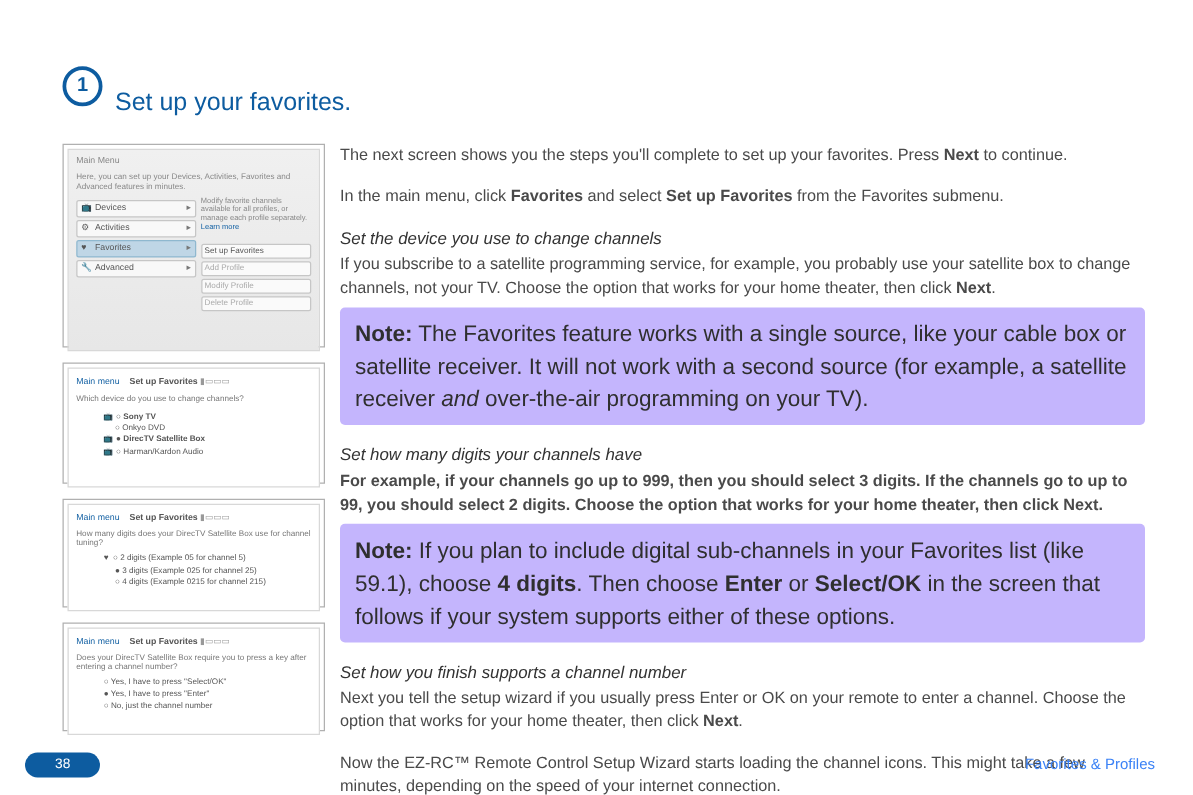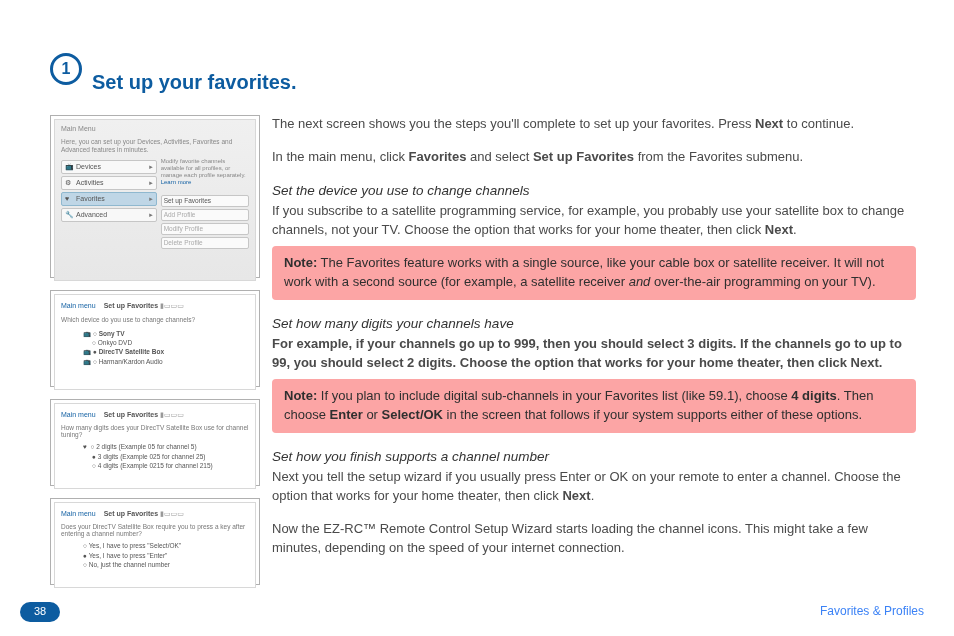--- a/index.html
+++ b/index.html
@@ -1,41 +1,41 @@
 <!DOCTYPE html>
 <html><head>
 <meta charset="utf-8">
 <style>
   html,body{margin:0;padding:0;background:#fff;color:#222;font-family:Arial,Helvetica,sans-serif;font-size:13px;line-height:1.45;}
   .page{width:954px;height:636px;position:relative;box-sizing:border-box;padding:40px 30px 0 50px;}
   .heading-row{display:flex;align-items:center;margin-bottom:18px;}
   .step-circle{width:26px;height:26px;border:3px solid #0d5ca0;border-radius:50%;display:flex;align-items:center;justify-content:center;color:#0d5ca0;font-weight:bold;font-size:16px;margin-right:10px;}
-  .heading{color:#0d5ca0;font-weight:bold;font-size:20px;margin-top:28px;}
+  .heading{color:#0d5ca0;font-weight:normal;font-size:20px;margin-top:28px;}
   .columns{display:flex;}
   .left-col{width:210px;flex:none;margin-right:12px;}
   .right-col{flex:1;min-width:0;color:#4a4a4a;padding-right:8px;}
   .shot{border:1px solid #b0b0b0;background:#fff;margin-bottom:12px;padding:3px 3px 6px 3px;font-size:7px;color:#555;}
   .shot .inner{background:linear-gradient(#f0f0f0,#e7e7e7);height:100%;padding:4px 6px;border:1px solid #d8d8d8;}
   .shot .title{color:#888;font-size:7px;margin-bottom:4px;}
   .shot .tabs{font-size:7px;margin:2px 0 4px 0;}
   .shot .tabs .mm{color:#1562a4;}
   .shot .tabs .cur{font-weight:bold;margin-left:8px;}
   .menu-row{display:flex;margin:2px 0;}
   .menu-btn{border:1px solid #c6c6c6;background:#f8f8f8;height:12px;line-height:10px;font-size:7px;border-radius:2px;display:flex;align-items:center;justify-content:space-between;padding:0 3px;}
   .icon{width:8px;height:8px;display:inline-block;margin-right:3px;}
   .arrow{font-size:7px;color:#777;}
   .side-btn{border:1px solid #c6c6c6;background:#fafafa;height:10px;font-size:6.5px;color:#aaa;border-radius:2px;margin:2px 0;padding:0 2px;line-height:9px;}
   .side-btn.active{color:#555;}
   .hl{background:#bfd6e6;border-color:#8fb8cf;}
   .right-col p{margin:0 0 14px 0;}
   .subhead{font-weight:normal;font-style:italic;color:#333;margin:0 0 2px 0;font-size:13.5px;}
-  .note{background:#fca5a5;border-radius:4px;padding:8px 12px;font-size:13px;color:#2f2f2f;margin:6px 0 14px 0;}
+  .note{background:#c4b5fd;border-radius:4px;padding:8px 12px;font-size:18px;color:#2f2f2f;margin:6px 0 14px 0;}
   .note b{font-weight:bold;}
   .footer{position:absolute;bottom:14px;left:20px;right:30px;display:flex;justify-content:space-between;align-items:center;font-size:12px;}
-  .page-num{background:#0d5ca0;color:#fff;border-radius:10px;padding:2px 14px;font-size:11px;}
+  .page-num{background:#0d5ca0;color:#fff;border-radius:10px;padding:2px 24px;font-size:11px;}
   .foot-label{color:#3b82f6;}
 </style>
 </head>
 <body>
 
 <div class="page">
 
   <div class="heading-row">
     <div class="step-circle">1</div>
     <div class="heading">Set up your favorites.</div>

